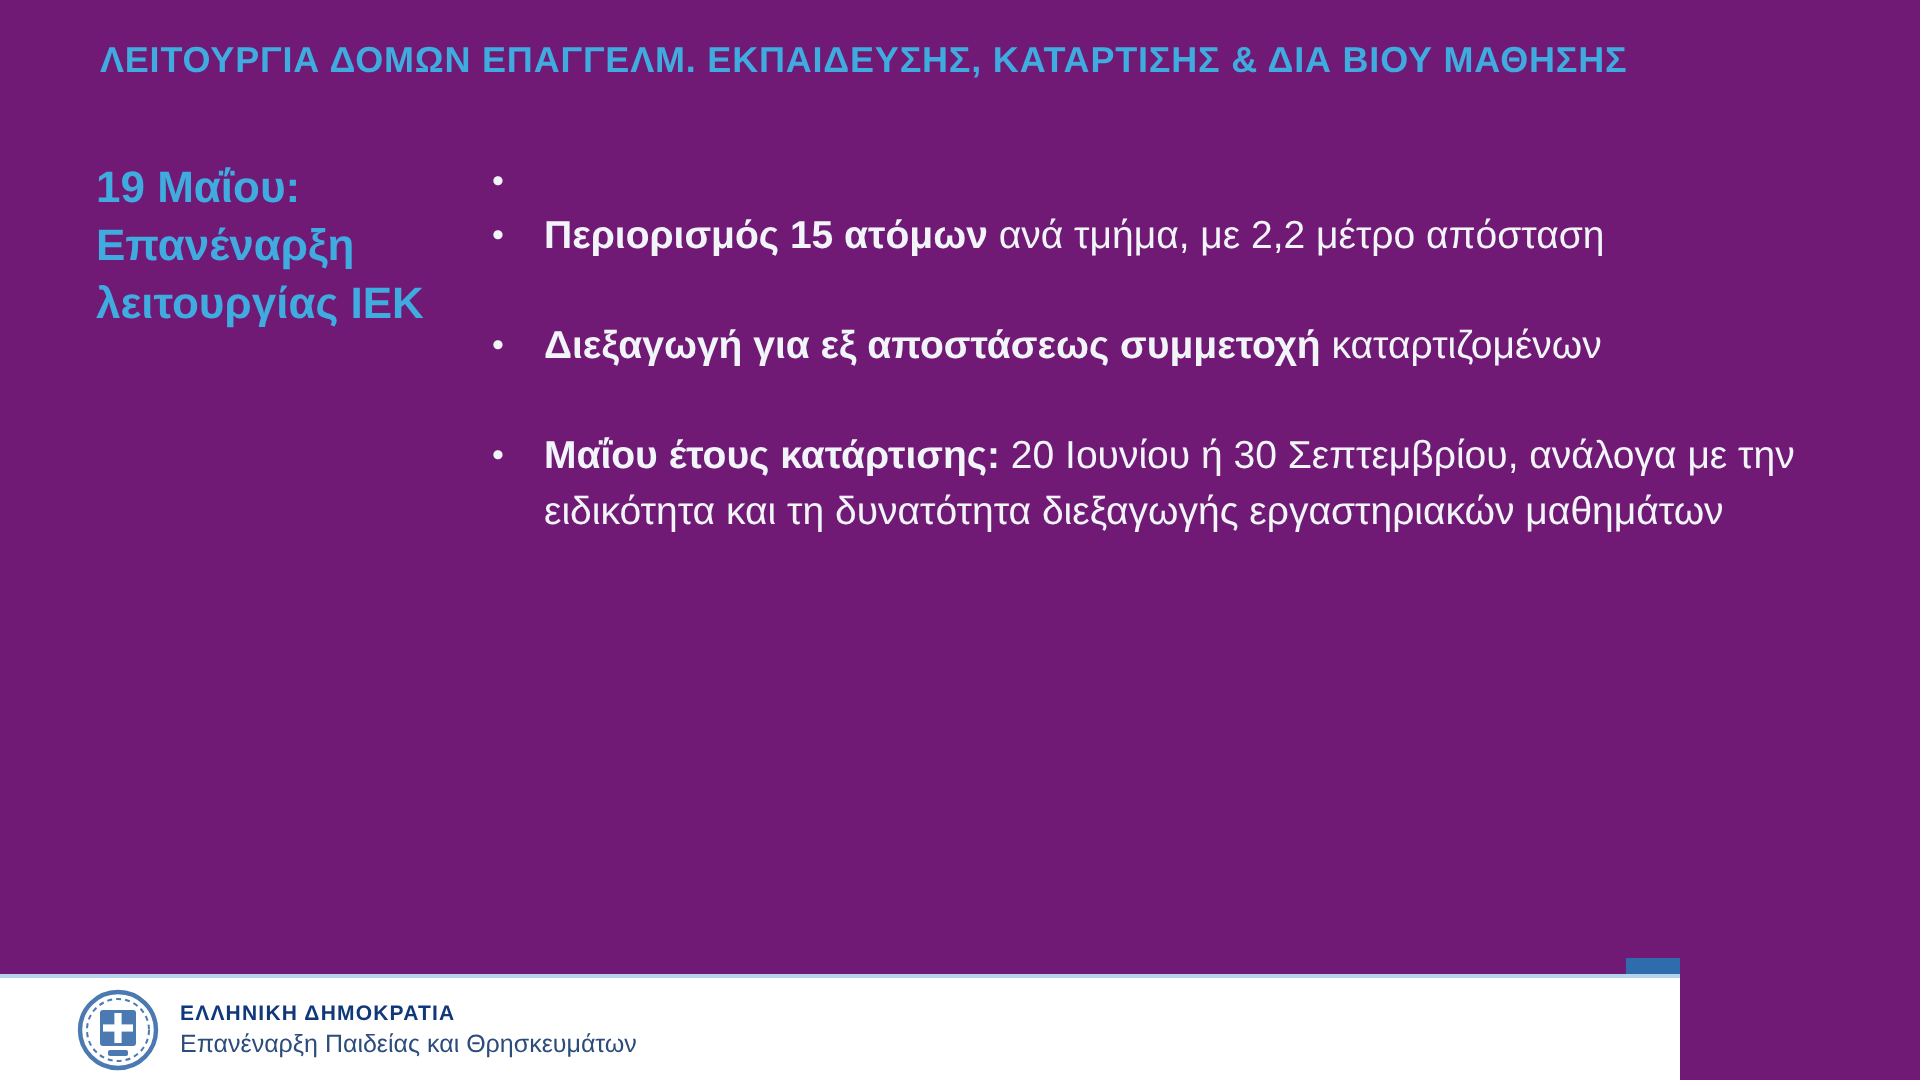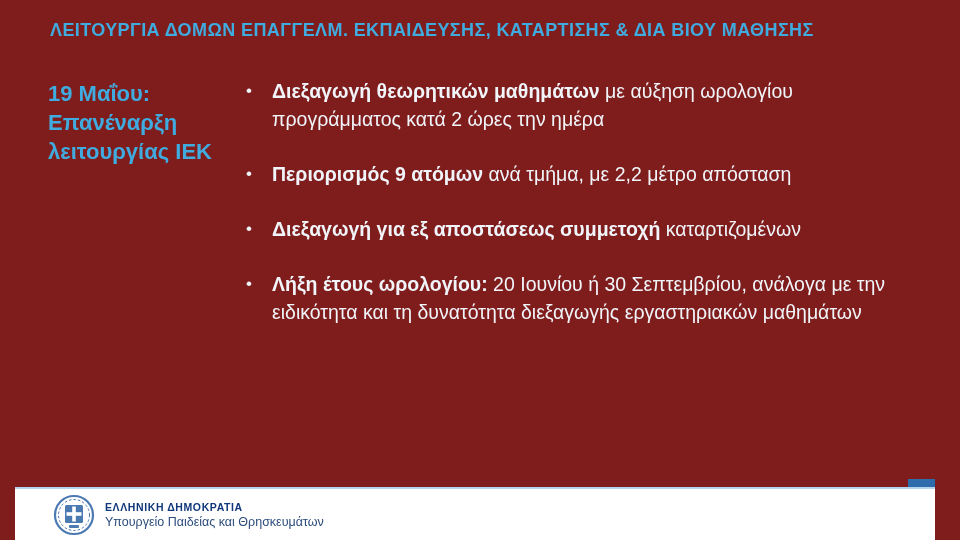--- a/index.html
+++ b/index.html
@@ -1,19 +1,19 @@
 <!DOCTYPE html>
 <html><head>
 <meta charset="utf-8">
 <style>
   html,body{margin:0;padding:0;background:#222;}
   .stage{
     width:960px;height:540px;position:relative;overflow:hidden;
     font-family:"Liberation Sans","DejaVu Sans",sans-serif;
-    background:#7f1d1d;
+    background:#701a75;
   }
   .title{
     position:absolute;left:50px;top:20px;margin:0;
     font-size:18px;font-weight:bold;letter-spacing:0.4px;
     color:#3fabdf;white-space:nowrap;
   }
   .sidebar{
     position:absolute;left:48px;top:79px;width:172px;
     font-size:22px;font-weight:bold;line-height:29px;
     color:#3fabdf;
@@ -23,21 +23,21 @@
     margin:0;padding:0;list-style:none;
     color:#f1f5f9;font-size:19.5px;line-height:28px;
   }
   .bullet{position:relative;padding-left:26px;margin-bottom:27px;}
   .bullet .dot{
     position:absolute;left:0;top:0;width:18px;
     font-size:17px;color:#f1f5f9;
   }
   .bullet b{font-weight:bold;}
   .footer{
-    position:absolute;left:15px;bottom:0;width:920px;height:51px;
+    position:absolute;left:0;bottom:0;width:840px;height:51px;
     background:#ffffff;border-top:2px solid #b3d4ec;
     display:flex;align-items:center;
   }
   .corner-accent{
     position:absolute;right:0;top:-10px;width:27px;height:8px;
     background:#2f6cac;
   }
   .logo{margin-left:38px;flex:0 0 auto;}
   .footer-text{margin-left:10px;color:#10387a;}
   .org{font-size:10.5px;font-weight:bold;letter-spacing:0.6px;}
@@ -48,45 +48,44 @@
 
 <div class="stage">
 
   <h1 class="title">ΛΕΙΤΟΥΡΓΙΑ ΔΟΜΩΝ ΕΠΑΓΓΕΛΜ. ΕΚΠΑΙΔΕΥΣΗΣ, ΚΑΤΑΡΤΙΣΗΣ &amp; ΔΙΑ ΒΙΟΥ ΜΑΘΗΣΗΣ</h1>
 
   <div class="sidebar">19 Μαΐου: Επανέναρξη λειτουργίας ΙΕΚ</div>
 
   <ul class="bullets">
     <li class="bullet">
       <span class="dot">•</span>
-      <span class="txt"><b>Διεξαγωγή θεωρητικών μαθημάτων</b><span> με αύξηση ωρολογίου προγράμματος κατά 2 ώρες την ημέρα</span></span>
     </li>
     <li class="bullet">
       <span class="dot">•</span>
-      <span class="txt"><b>Περιορισμός 9 ατόμων</b><span> ανά τμήμα, με 2,2 μέτρο απόσταση</span></span>
+      <span class="txt"><b>Περιορισμός 15 ατόμων</b><span> ανά τμήμα, με 2,2 μέτρο απόσταση</span></span>
     </li>
     <li class="bullet">
       <span class="dot">•</span>
       <span class="txt"><b>Διεξαγωγή για εξ αποστάσεως συμμετοχή</b><span> καταρτιζομένων</span></span>
     </li>
     <li class="bullet">
       <span class="dot">•</span>
-      <span class="txt"><b>Λήξη έτους ωρολογίου:</b><span> 20 Ιουνίου ή 30 Σεπτεμβρίου, ανάλογα με την ειδικότητα και τη δυνατότητα διεξαγωγής εργαστηριακών μαθημάτων</span></span>
+      <span class="txt"><b>Μαΐου έτους κατάρτισης:</b><span> 20 Ιουνίου ή 30 Σεπτεμβρίου, ανάλογα με την ειδικότητα και τη δυνατότητα διεξαγωγής εργαστηριακών μαθημάτων</span></span>
     </li>
   </ul>
 
   <div class="footer">
     <div class="corner-accent"></div>
     <svg class="logo" width="42" height="42" viewBox="0 0 42 42">
       <circle cx="21" cy="21" r="19" fill="none" stroke="#4b79b2" stroke-width="2.2"></circle>
       <circle cx="21" cy="21" r="15.5" fill="none" stroke="#4b79b2" stroke-width="1" stroke-dasharray="2.5 2"></circle>
       <rect x="12" y="11" width="18" height="18" rx="1.5" fill="#4b79b2"></rect>
       <rect x="19.2" y="12.5" width="3.6" height="15" fill="#ffffff"></rect>
       <rect x="13.5" y="18.2" width="15" height="3.6" fill="#ffffff"></rect>
       <rect x="16" y="31" width="10" height="3" rx="1" fill="#4b79b2"></rect>
     </svg>
     <div class="footer-text">
       <div class="org">ΕΛΛΗΝΙΚΗ ΔΗΜΟΚΡΑΤΙΑ</div>
-      <div class="ministry">Υπουργείο Παιδείας και Θρησκευμάτων</div>
+      <div class="ministry">Επανέναρξη Παιδείας και Θρησκευμάτων</div>
     </div>
   </div>
 
 </div>
 
 </body></html>

